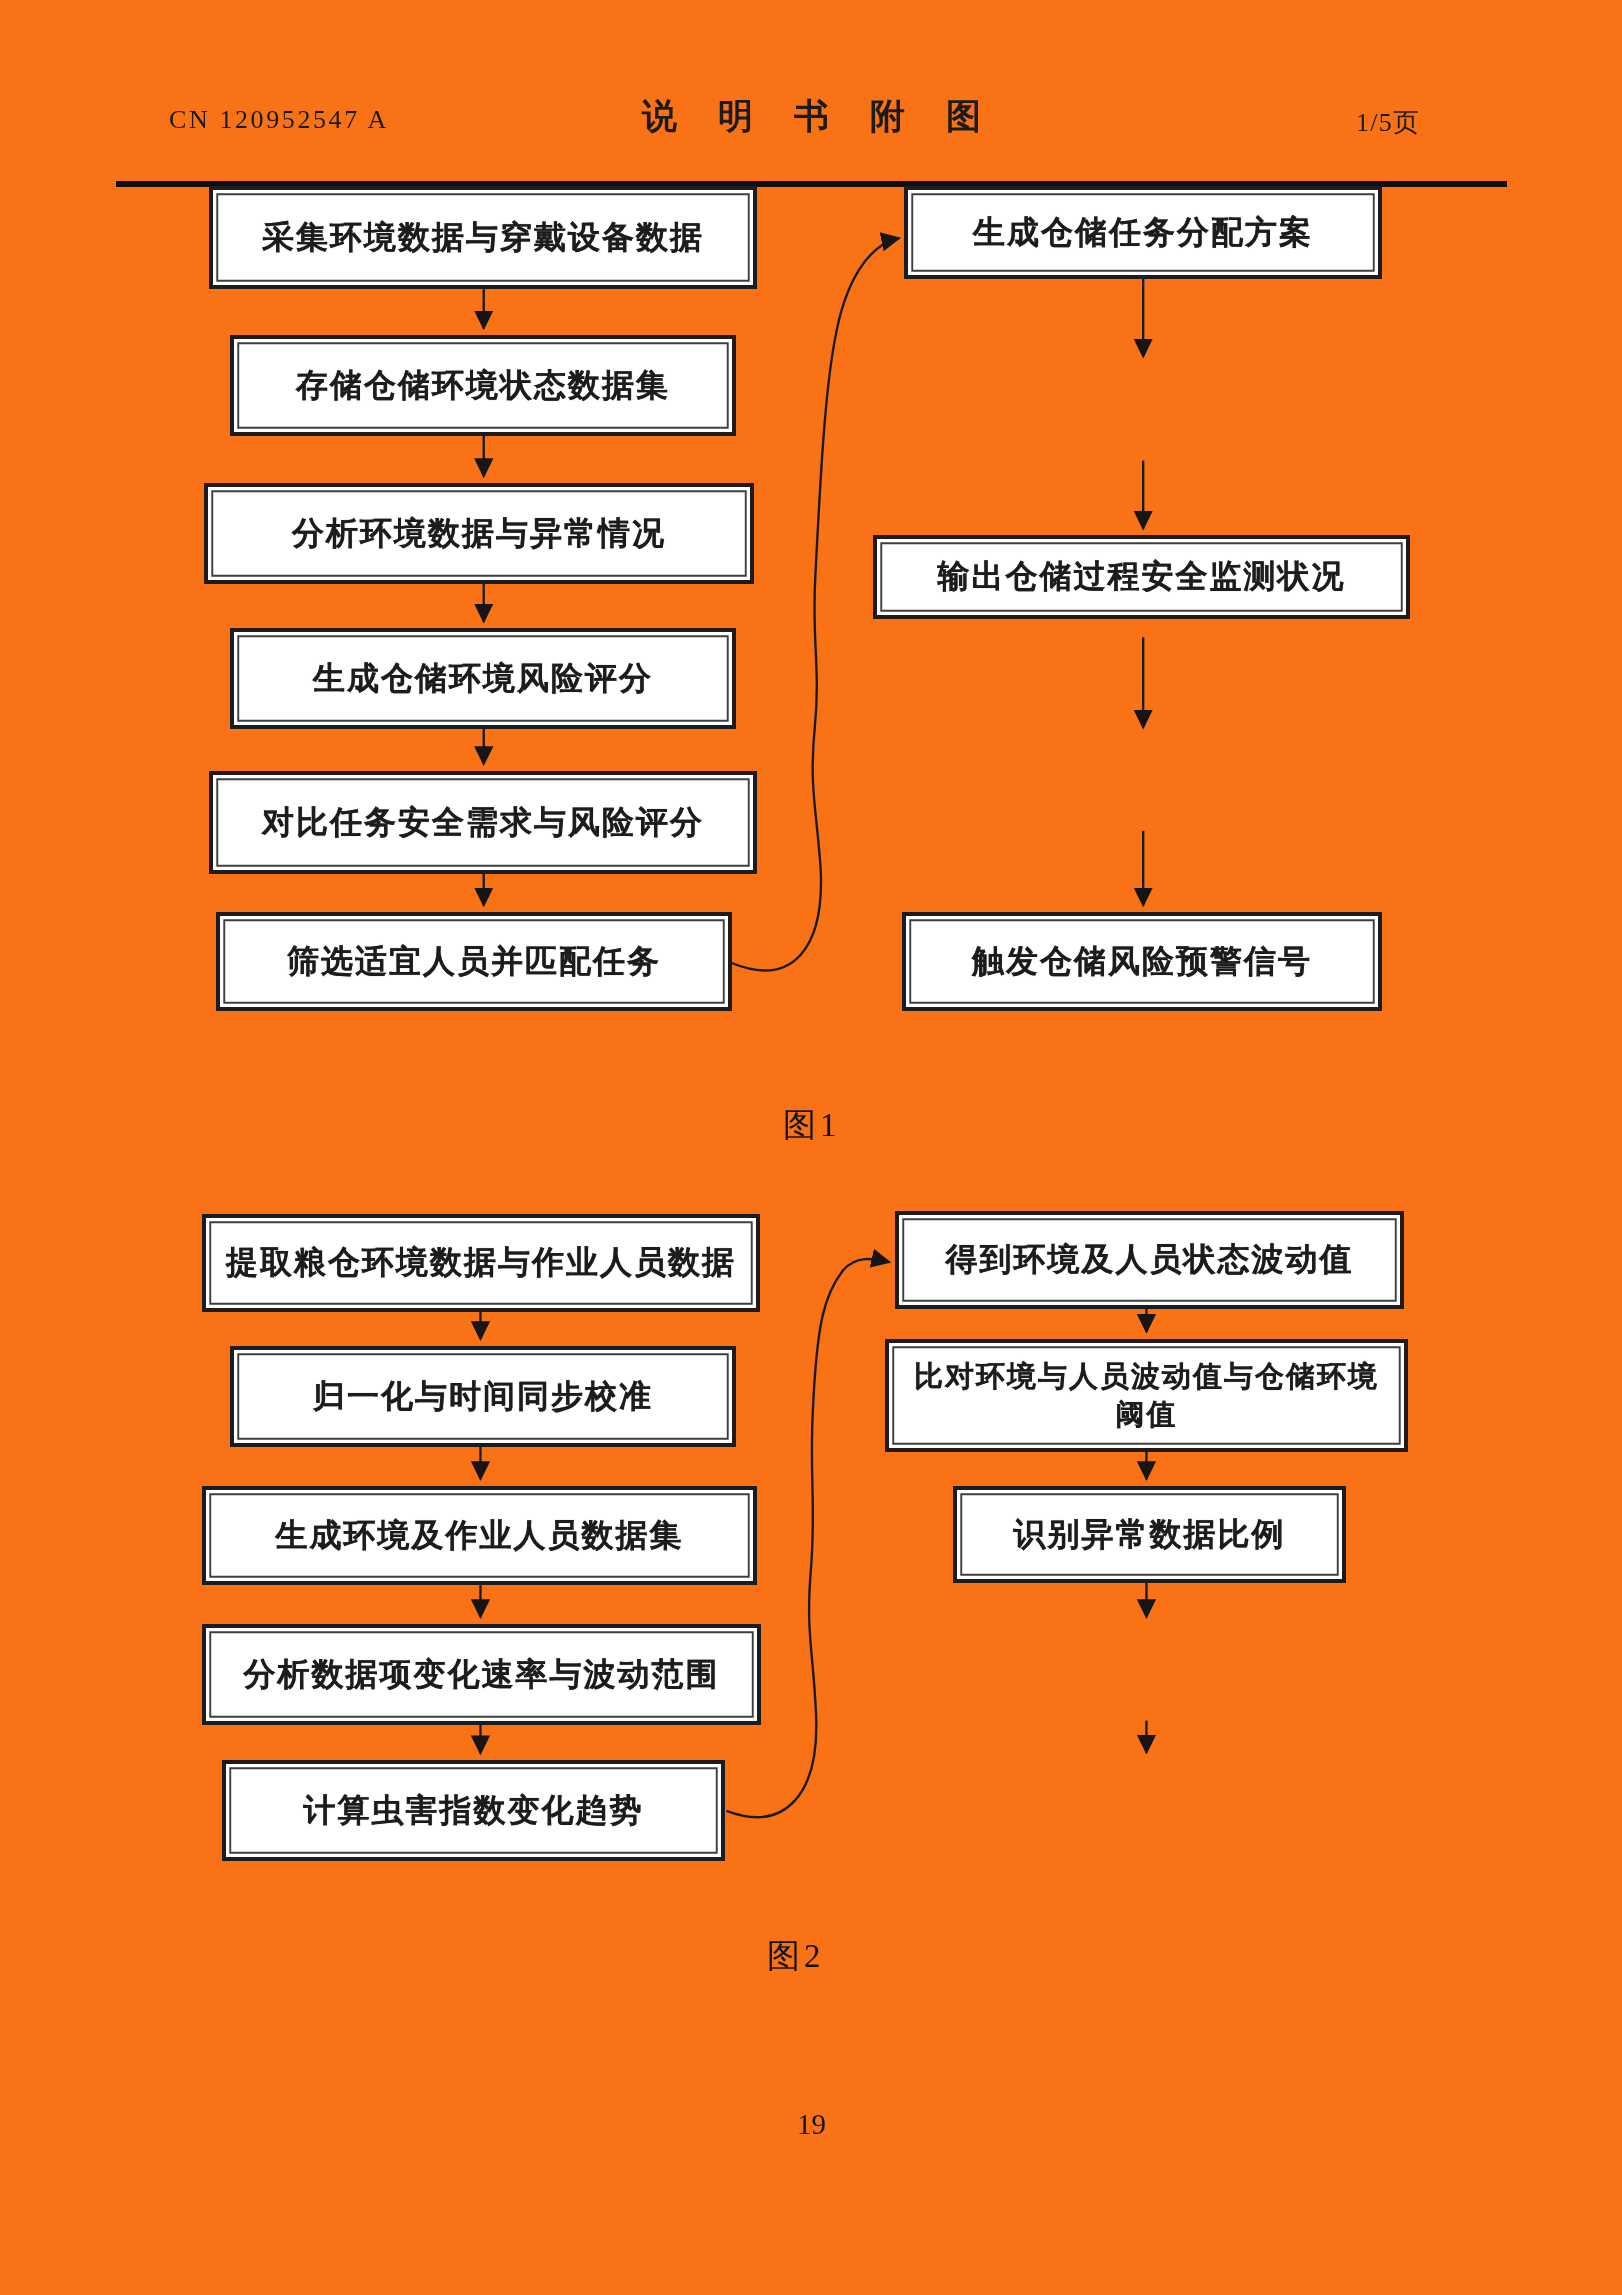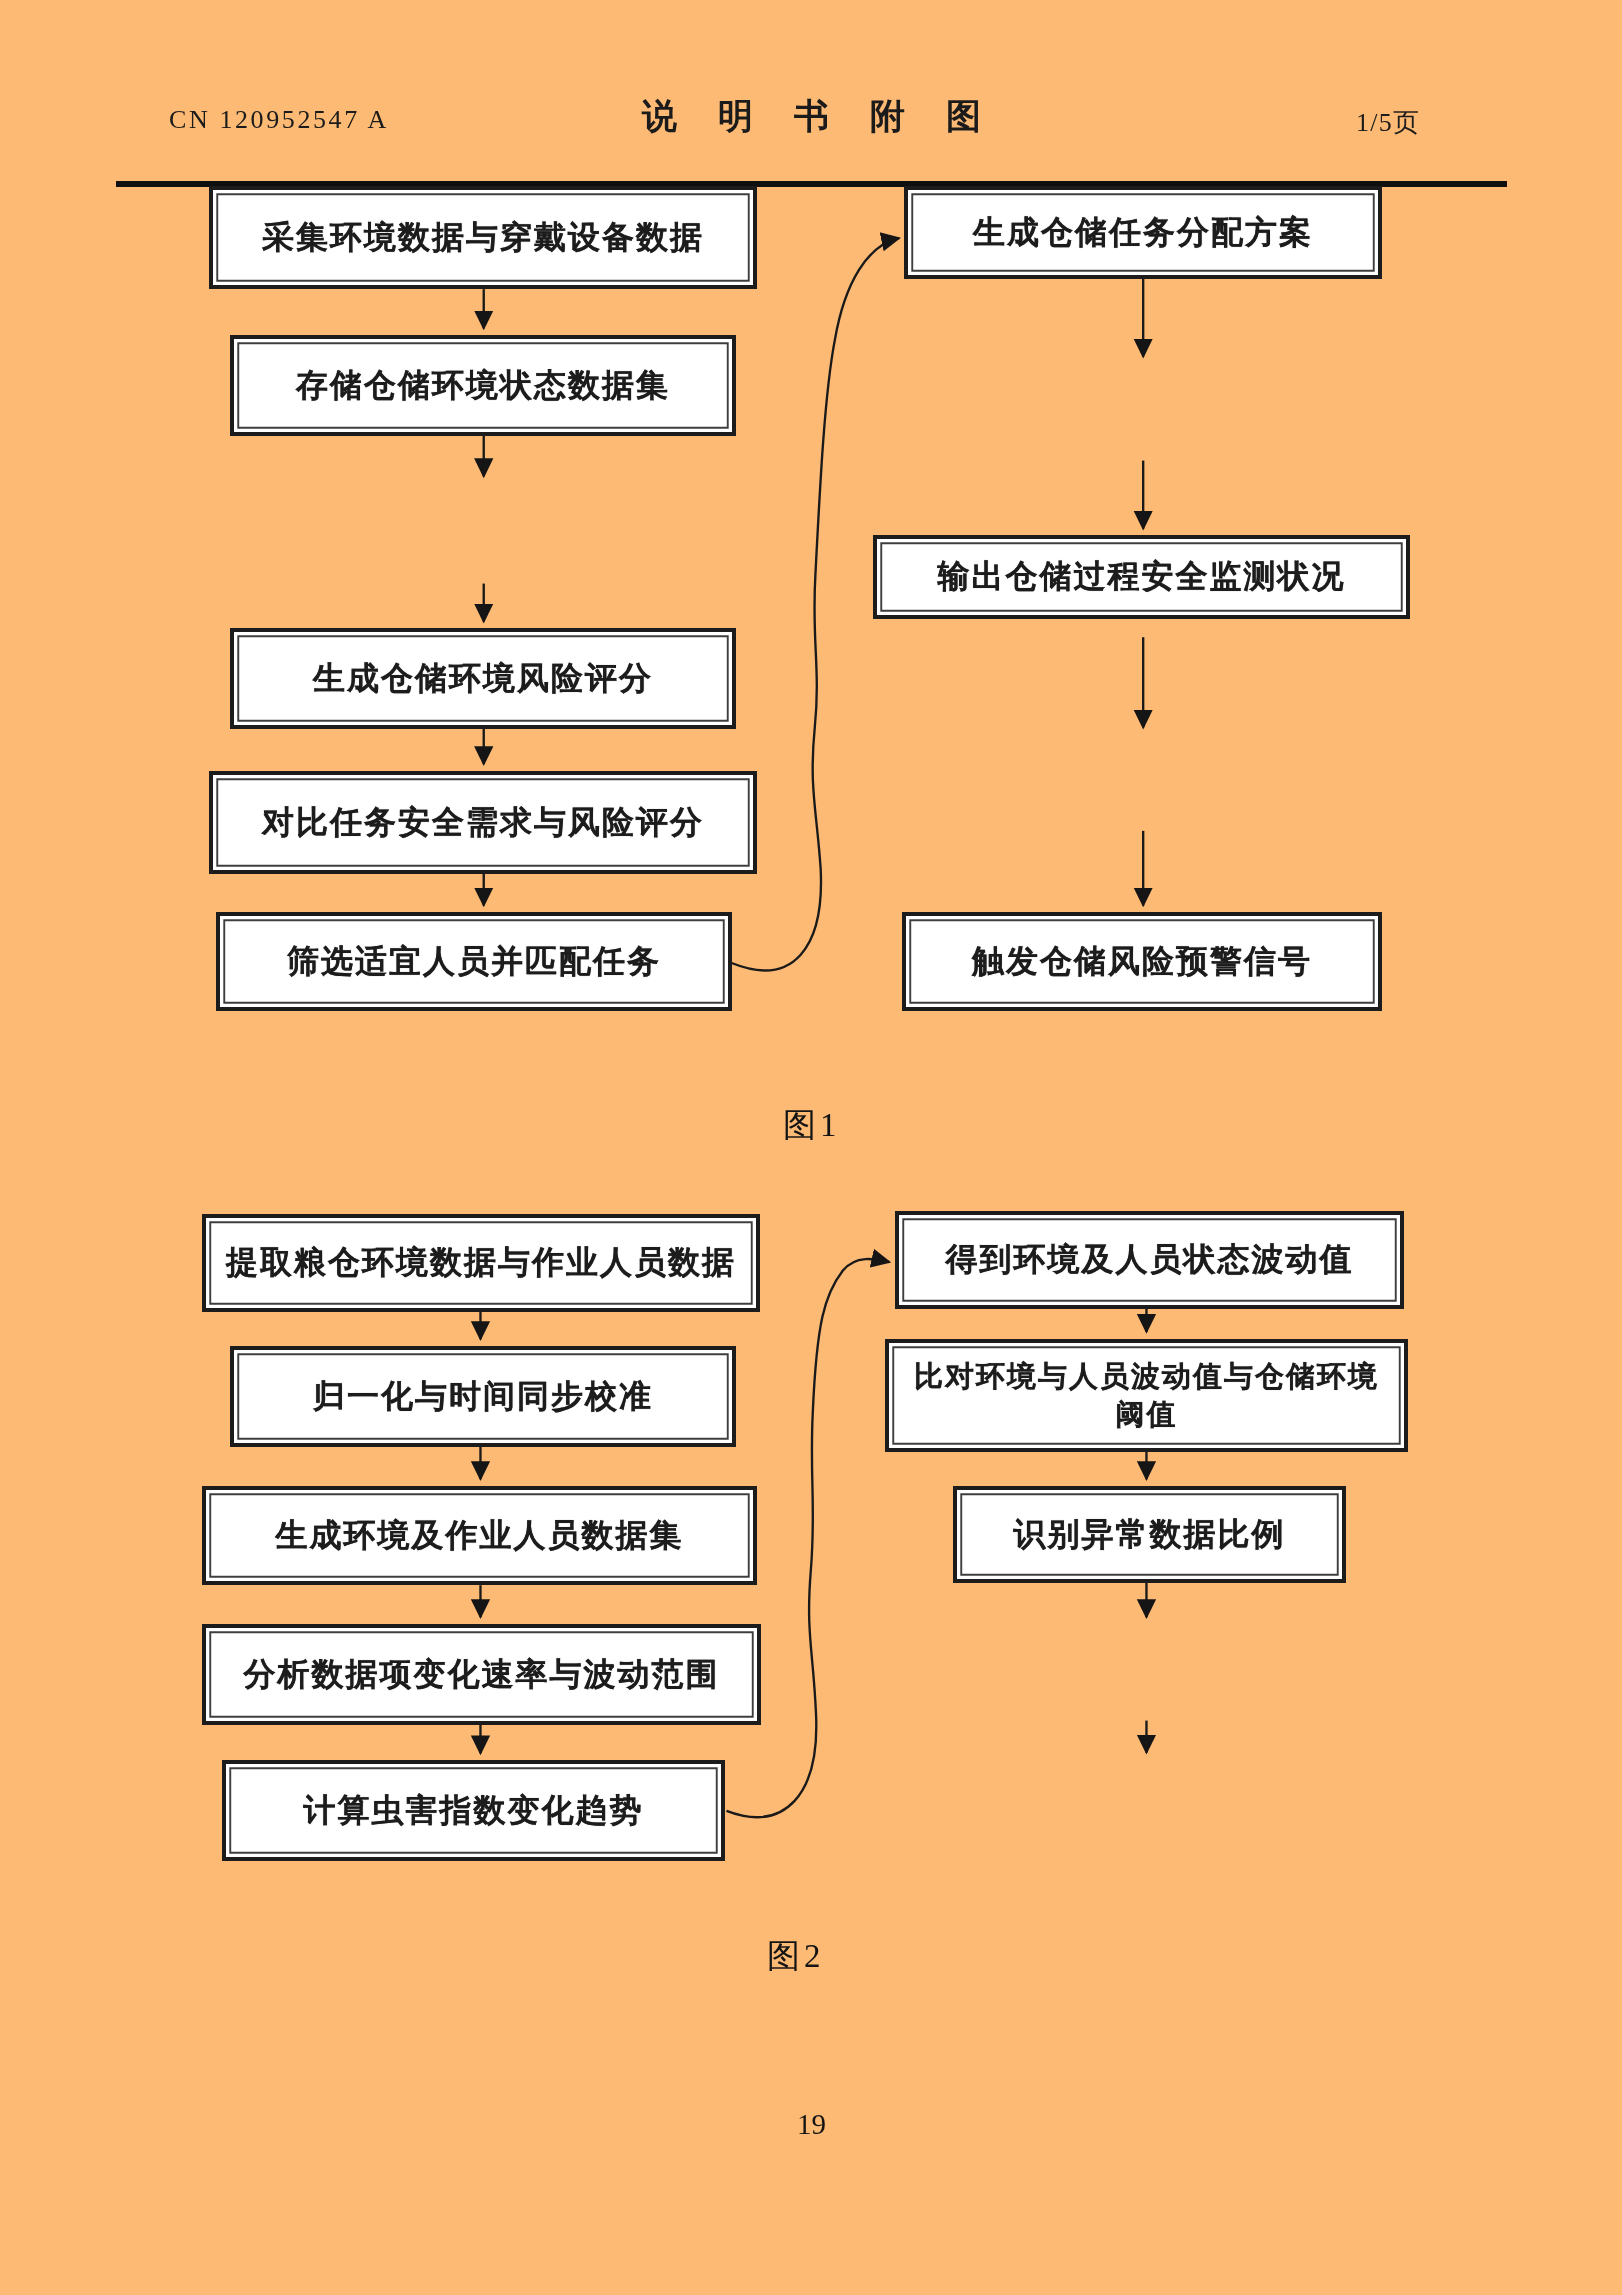--- a/index.html
+++ b/index.html
@@ -1,19 +1,19 @@
 <!DOCTYPE html>
 <html style="font-size:10.5px"><head>
 <meta charset="utf-8">
 <style>
   html,body{margin:0;padding:0;background:#e8e8e8;}
   .page{
     position:relative;
     width:1623px;height:2295px;
-    background:#fdba74;
+    background:#f97316;
     overflow:hidden;
     font-family:"Liberation Sans",sans-serif;
   }
   .hdr-text{
     position:absolute;
     font-family:"Liberation Serif",serif;
     color:#1b1b1b;
   }
   .doc-id{left:169px;top:105px;font-size:26px;letter-spacing:2.6px;}
   .doc-title{
@@ -100,20 +100,21 @@
                C 1200 2802, 1252 2742, 1247 2622
                C 1243 2524, 1231 2498, 1239 2400
                C 1247 2302, 1237 2258, 1242 2158
                C 1248 2022, 1260 1978, 1288 1942
                C 1308 1918, 1336 1924, 1359 1929" marker-end="url(#arr)"></path>
     </g>
   </svg>
 
   <div class="fbox" style="left:209px;top:186px;width:548px;height:103px">采集环境数据与穿戴设备数据</div>
   <div class="fbox" style="left:230px;top:335px;width:506px;height:101px">存储仓储环境状态数据集</div>
+  <div class="fbox" style="left:204px;top:483px;width:550px;height:101px">分析环境数据与异常情况</div>
   <div class="fbox" style="left:230px;top:628px;width:506px;height:101px">生成仓储环境风险评分</div>
   <div class="fbox" style="left:209px;top:771px;width:548px;height:103px">对比任务安全需求与风险评分</div>
   <div class="fbox" style="left:216px;top:912px;width:516px;height:99px">筛选适宜人员并匹配任务</div>
 
   <div class="fbox" style="left:904px;top:186px;width:478px;height:93px">生成仓储任务分配方案</div>
   <div class="fbox" style="left:873px;top:535px;width:537px;height:84px">输出仓储过程安全监测状况</div>
   <div class="fbox" style="left:902px;top:912px;width:480px;height:99px">触发仓储风险预警信号</div>
 
   <div class="fig-caption" style="left:783px;top:1103px">图1</div>
 

